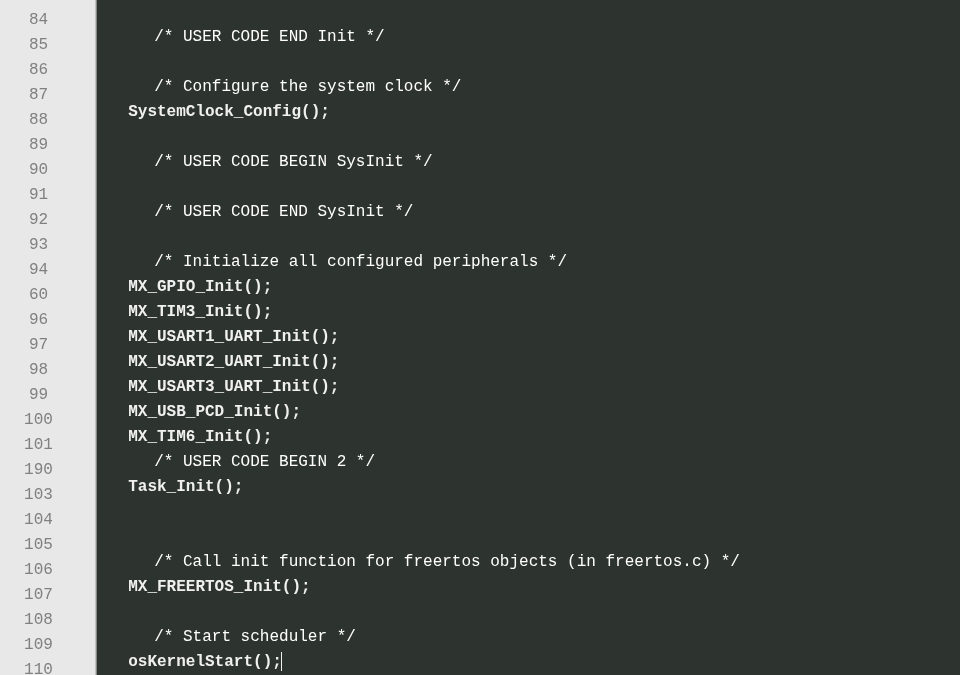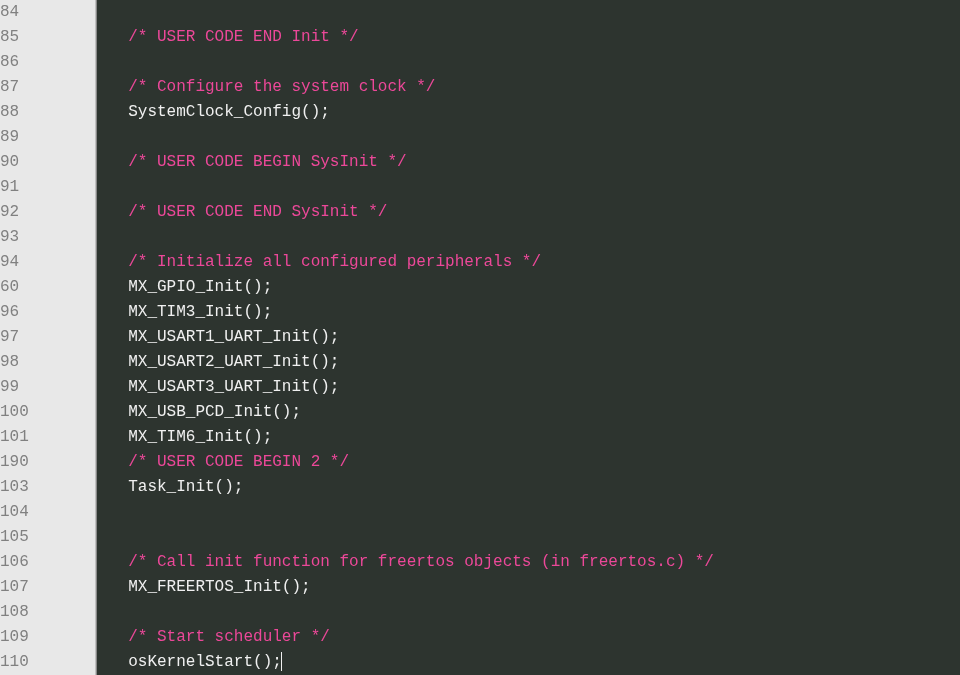--- a/index.html
+++ b/index.html
@@ -13,22 +13,22 @@
   .editor {
     display: flex;
     width: 960px;
     height: 675px;
     position: relative;
   }
   .gutter {
     background: #e8e8e8;
     width: 80px;
     flex: 0 0 80px;
-    text-align: left;
-    padding-top: 0px;
+    text-align: center;
+    padding-top: 8px;
   }
   .gutter .ln {
     color: #808080;
     padding-right: 3px;
     height: 25px;
     font-size: 16px;
     line-height: 25px;
   }
   .margin-strip {
     flex: 0 0 16px;
@@ -41,22 +41,22 @@
     border-left: 1px solid #888;
     padding-left: 0px;
     overflow: hidden;
     position: relative;
   }
   .line {
     height: 25px;
     white-space: pre;
     padding-left: 12px;
   }
-  .tok-comment { color: #ec4899; }
-  .tok-code { color: #f0f0f0; }
+  .tok-comment { color: #ffffff; margin-left: 26px; }
+  .tok-code { color: #f0f0f0; font-weight: bold; }
   .caret {
     display: inline-block;
     width: 1px;
     height: 19px;
     background: #f0f0f0;
     vertical-align: middle;
     margin-left: -1px;
   }
 </style>
 </head>

